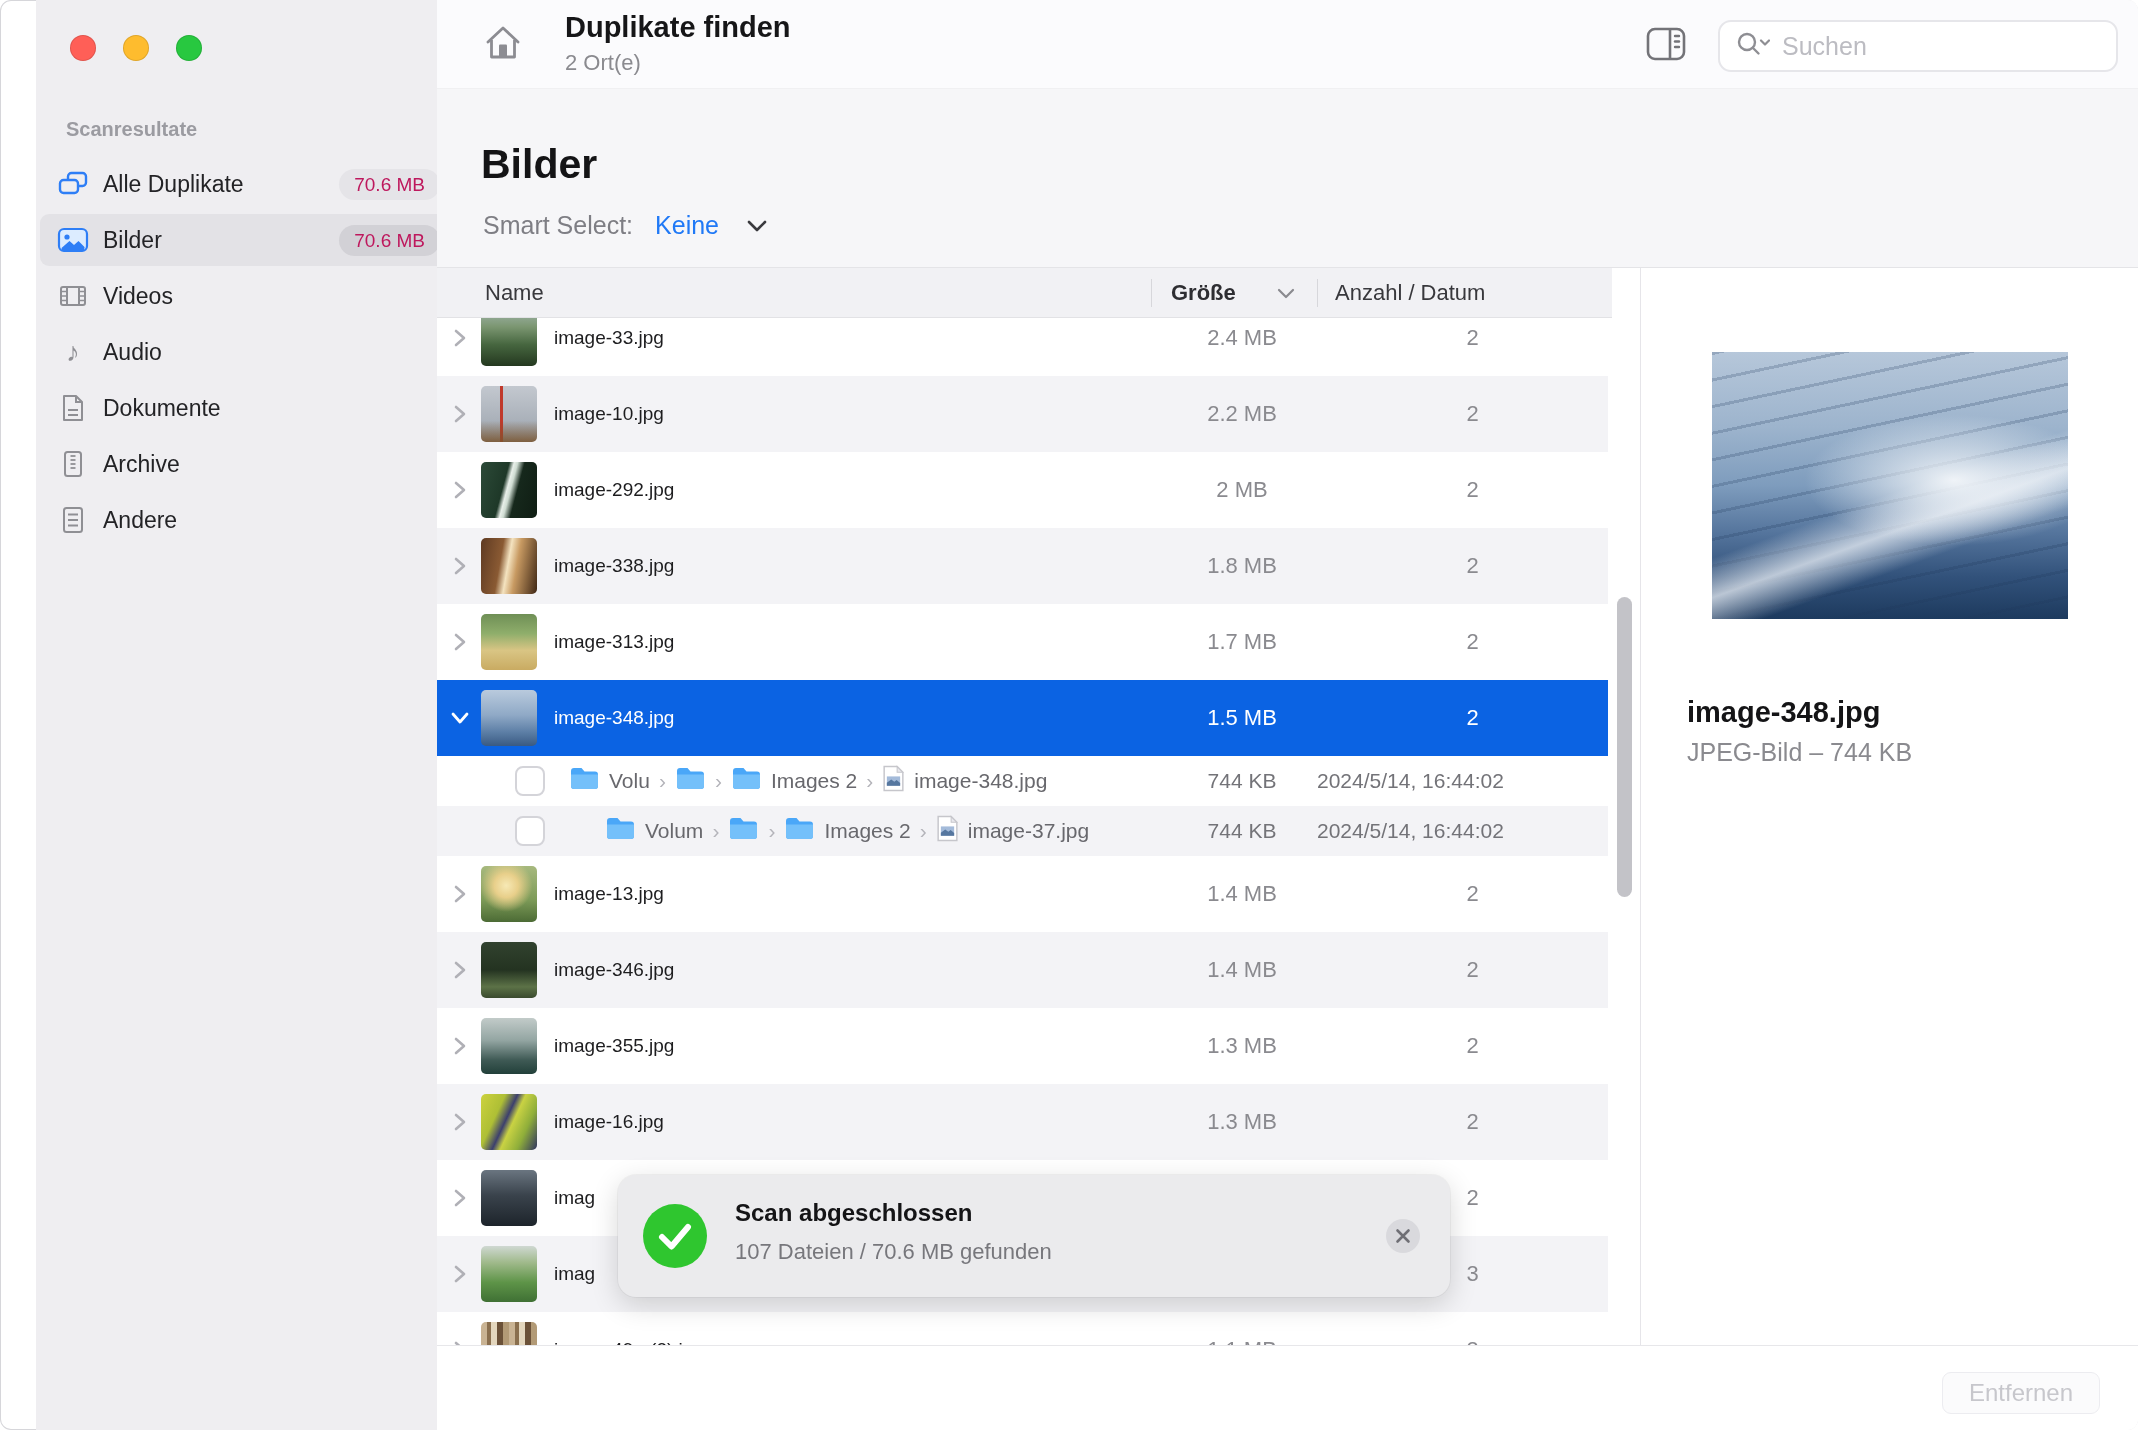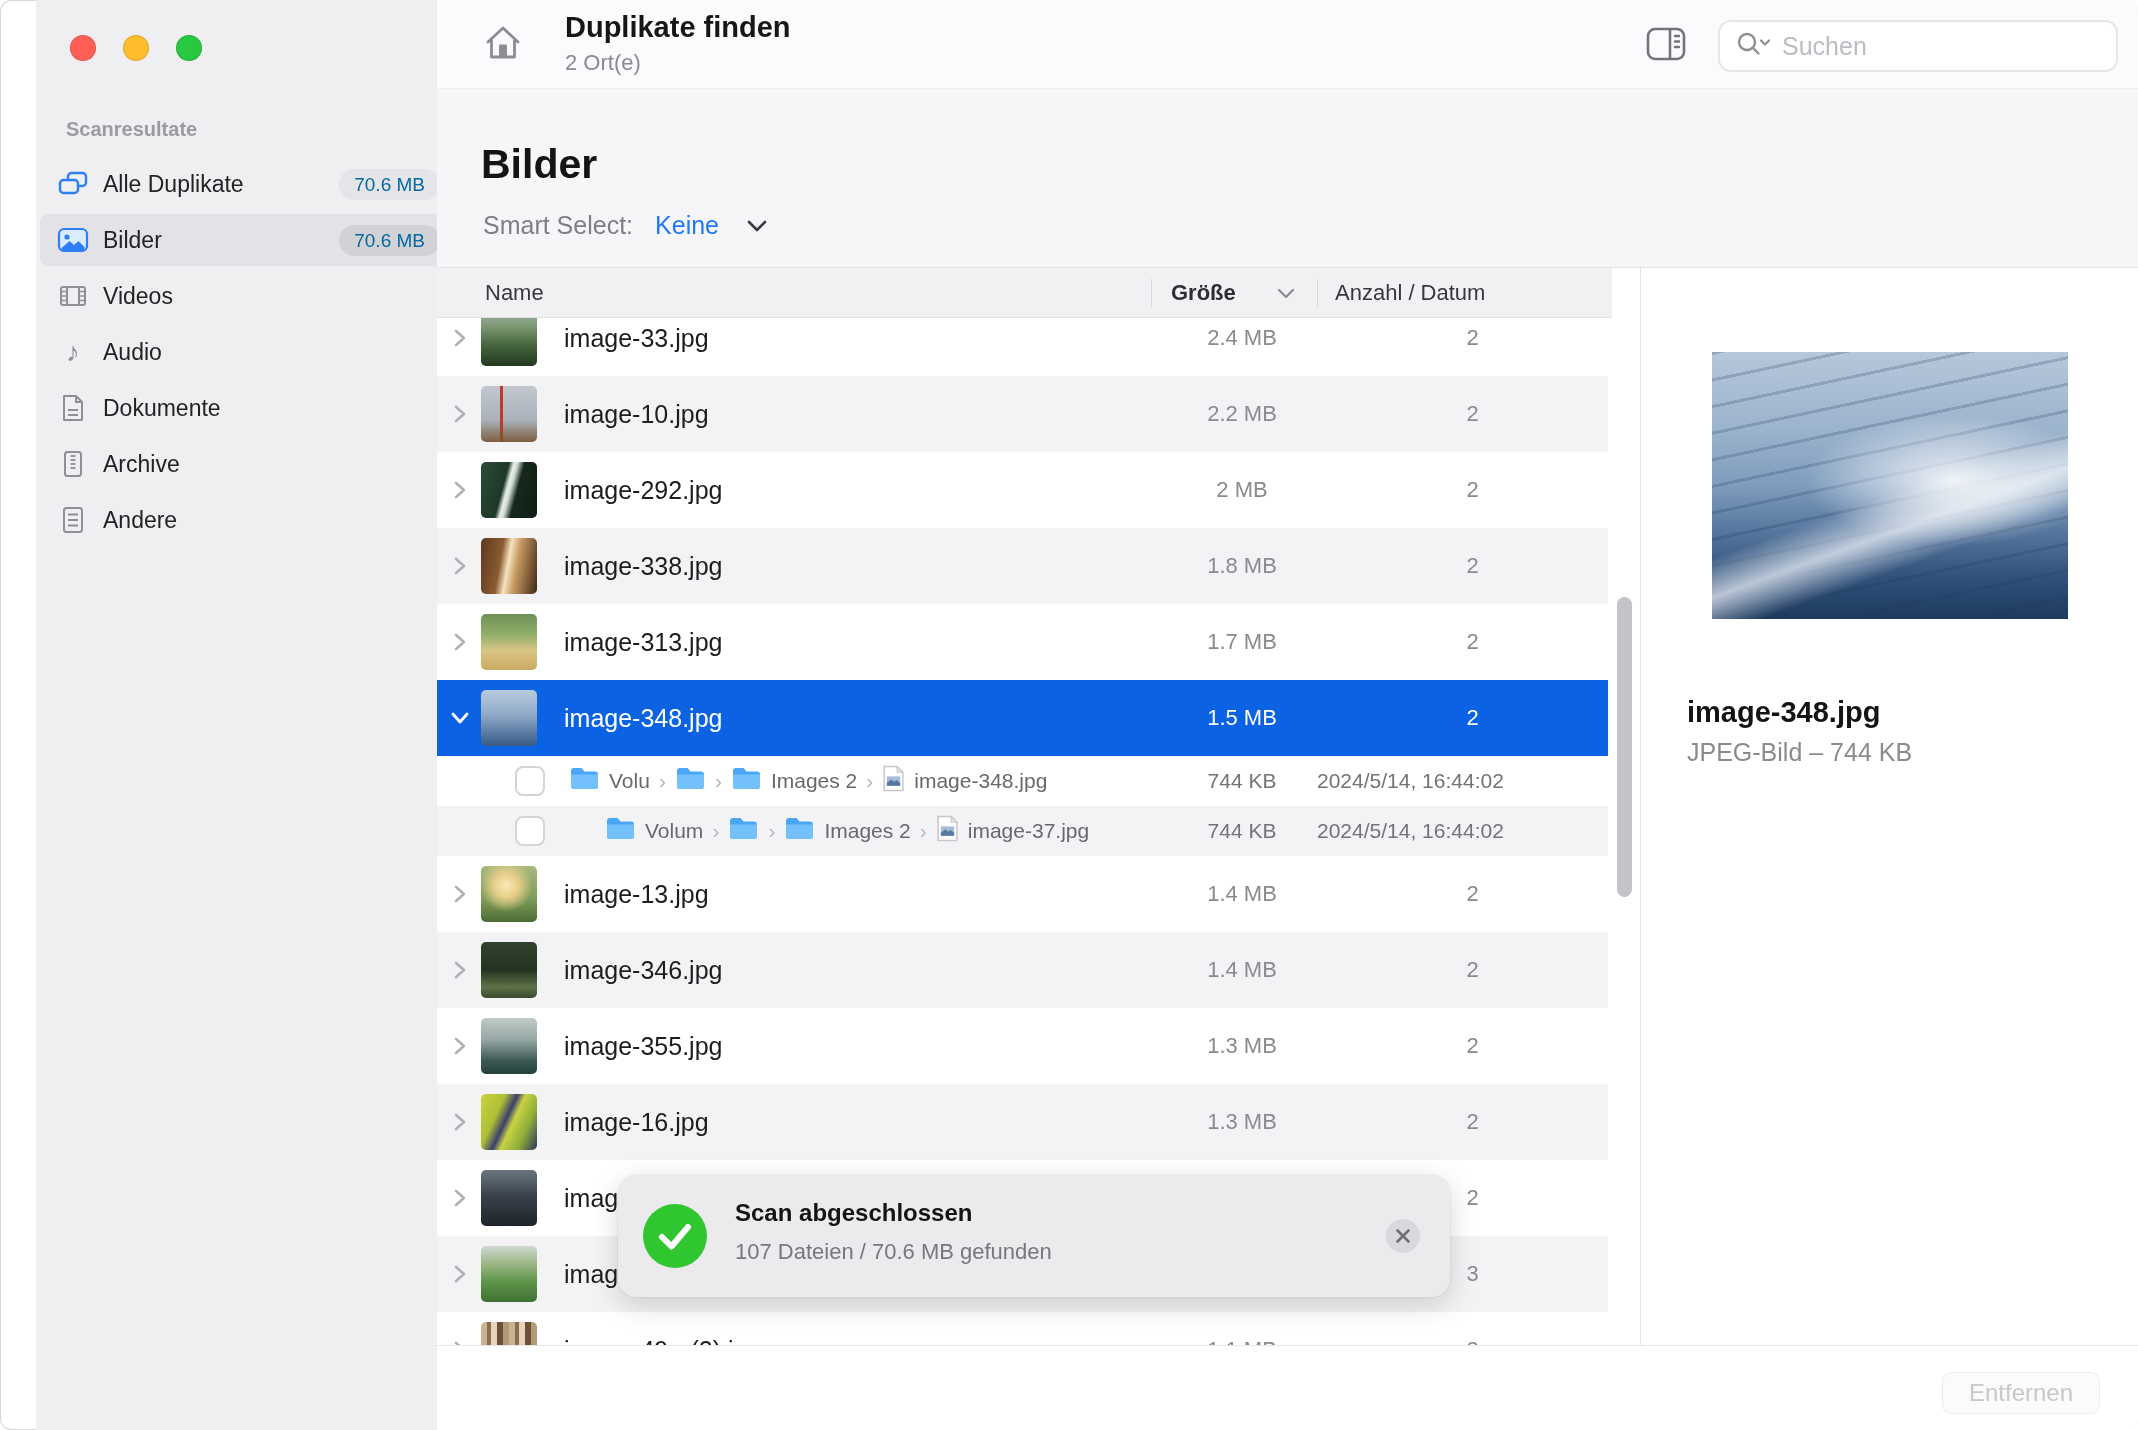--- a/index.html
+++ b/index.html
@@ -14,21 +14,21 @@
   .traffic{position:absolute;top:35px;left:34px;display:flex;gap:27px;}
   .light{width:26px;height:26px;border-radius:50%;box-shadow:0 0 0 1px rgba(0,0,0,.12) inset;}
   .side-section{position:absolute;left:30px;top:118px;font-size:20px;font-weight:600;color:#9b9ba1;}
   .side-items{position:absolute;left:4px;top:158px;right:18px;display:flex;flex-direction:column;}
   .item{height:52px;margin-bottom:4px;border-radius:9px;display:flex;align-items:center;
         padding:0 14px 0 17px;box-sizing:border-box;}
   .item.selected{background:#e3e2e6;}
   .item .ic{width:32px;height:32px;display:flex;align-items:center;justify-content:center;flex:none;}
   .item .lbl{margin-left:14px;font-size:23px;color:#232326;flex:1;white-space:nowrap;overflow:hidden;}
   .badge{background:#e5e4e8;border-radius:16px;height:31px;line-height:31px;padding:0 15px;
-         font-size:19px;color:#0369a1;flex:none;}
+         font-size:19px;color:#be185d;flex:none;}
   .item.selected .badge{background:#d2d1d6;}
   .glyph-note{font-size:27px;color:#8f8f94;line-height:1;}
 
   
   .main{position:absolute;left:437px;top:0;width:1701px;height:1430px;background:#fff;}
   .topbar{position:absolute;left:0;top:0;width:1701px;height:88px;background:#fbfbfd;}
   .home-btn{position:absolute;left:44px;top:22px;width:44px;height:46px;display:flex;
             align-items:center;justify-content:center;}
   .ttl{position:absolute;left:128px;top:11px;font-size:29px;font-weight:700;color:#161618;}
   .sub{position:absolute;left:128px;top:50px;font-size:22px;color:#8a8a8f;}
@@ -59,21 +59,21 @@
   .thead .col-count{position:absolute;left:898px;top:0;height:50px;line-height:50px;font-size:22px;color:#38383c;}
   .vsep{position:absolute;top:11px;width:1px;height:28px;background:#d7d7db;}
 
   .tbody{position:absolute;left:0;top:318px;width:1203px;height:1027px;background:#fff;overflow:hidden;}
   .rows{margin-top:-18px;}
   .row{position:relative;width:1171px;height:76px;display:flex;align-items:center;background:#fff;}
   .row.alt{background:#f3f3f6;}
   .row.selected{background:var(--accent,#0b63e3);}
   .row .chev{margin-left:10px;width:26px;display:flex;justify-content:center;flex:none;}
   .row .thumb{margin-left:8px;width:56px;height:56px;border-radius:5px;flex:none;background:#ccc;}
-  .row .fname{margin-left:27px;font-size:25px;color:#1d1d1f;white-space:nowrap;text-align:center;}
+  .row .fname{margin-left:17px;font-size:19px;color:#1d1d1f;white-space:nowrap;text-align:center;}
   .row.selected .fname{color:#fff;}
   .cell-size{position:absolute;left:710px;width:190px;text-align:center;font-size:22px;color:#8a8a8f;}
   .cell-count{position:absolute;left:900px;width:271px;text-align:center;font-size:22px;color:#8a8a8f;}
   .row.selected .cell-size,.row.selected .cell-count{color:#fff;}
 
   .crow{position:relative;width:1171px;height:50px;display:flex;align-items:center;background:#fff;}
   .crow.alt{background:#f3f3f6;gap:36px;}
   .cbox{margin-left:78px;width:30px;height:30px;border-radius:8px;border:2px solid #d4d4d9;
         background:#fff;box-sizing:border-box;flex:none;}
   .crumbs{margin-left:24px;display:flex;align-items:center;gap:9px;font-size:21px;color:#68686d;

